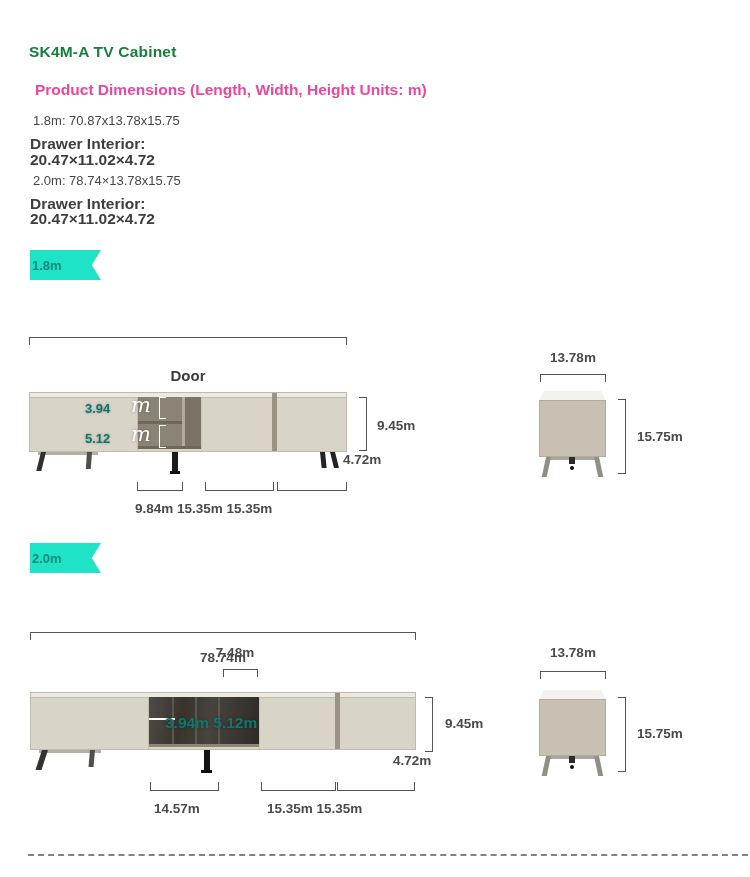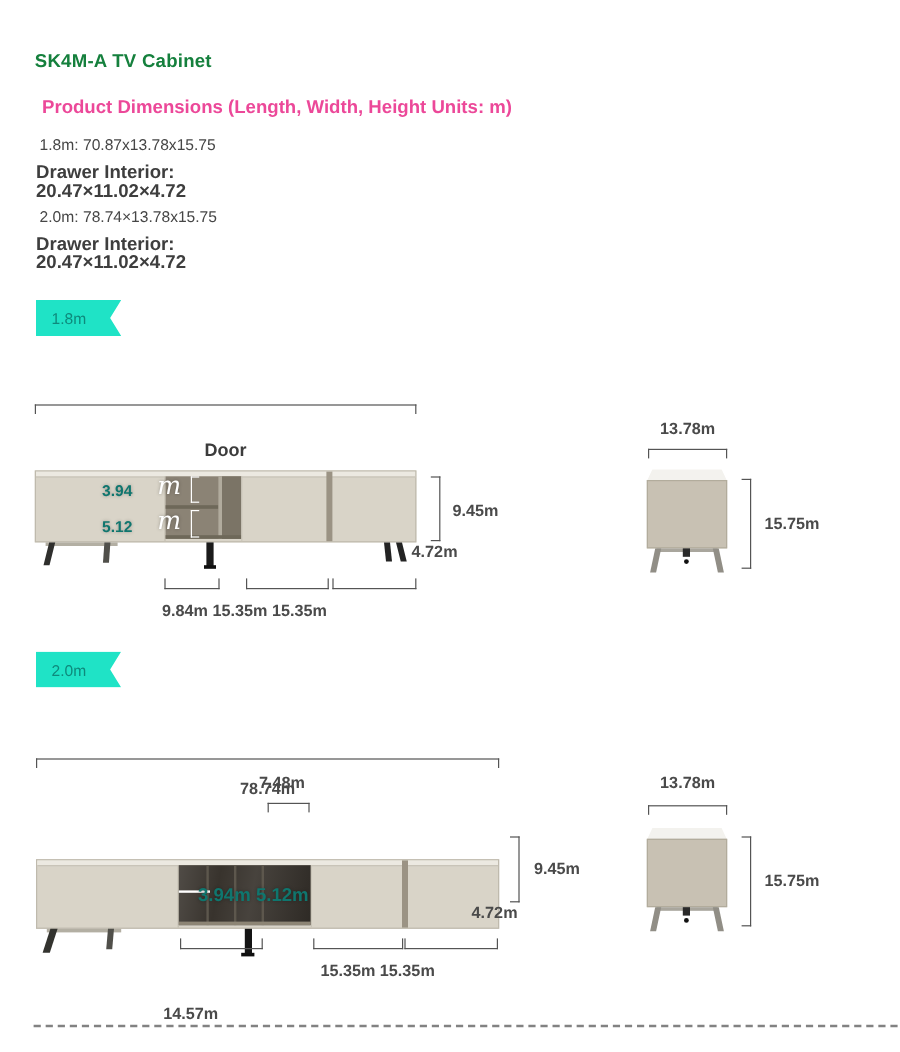--- a/index.html
+++ b/index.html
@@ -16,22 +16,22 @@
   .title { left:29px; top:43px; font-size:15.5px; font-weight:600; color:#15803d; letter-spacing:.2px; }
   .subtitle { left:35px; top:81px; font-size:15.5px; font-weight:600; color:#ec4899; }
   .specline { font-size:13px; font-weight:500; color:#464646; }
   .drawerlabel { font-size:15.5px; font-weight:700; color:#3e3e3e; }
   .drawerdims { font-size:15.5px; font-weight:700; color:#3e3e3e; }
 
   
   .badge {
     width:71px; height:30px; background:var(--accent-teal);
     clip-path:polygon(0 0,100% 0,87% 50%,100% 100%,0 100%);
-    display:flex; align-items:center; box-sizing:border-box; padding-left:13px;
-    font-size:13px; font-weight:400; color:var(--badge-text);
+    display:flex; align-items:center; box-sizing:border-box; padding-left:2px;
+    font-size:13px; font-weight:700; color:var(--badge-text);
   }
 
   
   .dim { font-size:13.5px; font-weight:600; color:var(--dim-text); white-space:nowrap; }
   .dim-center { text-align:center; }
   .big-dim { font-size:18px; font-weight:700; color:#3c3c3c; text-align:center; }
   .door-dim { font-size:15px; font-weight:700; color:#3c3c3c; text-align:center; }
   .brk-down { border-top:1.5px solid var(--line); border-left:1.5px solid var(--line); border-right:1.5px solid var(--line); height:8px; box-sizing:border-box; }
   .brk-up   { border-bottom:1.5px solid var(--line); border-left:1.5px solid var(--line); border-right:1.5px solid var(--line); height:9px; box-sizing:border-box; }
   .brk-left { border-right:1.5px solid var(--line); border-top:1.5px solid var(--line); border-bottom:1.5px solid var(--line); width:8px; box-sizing:border-box; }
@@ -135,21 +135,21 @@
   <div class="abs dim" style="left:637px; top:429px;">15.75m</div>
 
   <div class="abs badge" style="left:30px; top:543px;">2.0m</div>
 
   <div class="abs dim dim-center" style="left:30px; top:606px; width:386px;margin-top:44px;">78.74m</div>
   <div class="abs brk-down" style="left:30px; top:632px; width:386px;"></div>
 
   <div class="abs dim dim-center" style="left:188px; top:645px; width:94px;">7.48m</div>
   <div class="abs brk-down" style="left:223px; top:669px; width:35px;"></div>
 
-  <div class="abs" style="left:30px; top:716px; width:386px; height:85px;">
+  <div class="abs" style="left:30px; top:692px; width:386px; height:85px;">
     <div class="abs cab-body" style="left:0; top:0; width:386px; height:58px;"></div>
     <div class="abs cab-topface" style="left:1px; top:1px; width:384px; height:4px;"></div>
     <div class="abs seam" style="left:118px; top:5px; height:52px;"></div>
     <div class="abs dark-int" style="left:119px; top:5px; width:110px; height:50px;">
       <div class="sheen"></div>
       <div class="vdiv" style="left:23px;"></div>
       <div class="vdiv" style="left:46px;"></div>
       <div class="vdiv" style="left:69px;"></div>
       <div class="abs" style="left:0; bottom:0; width:110px; height:3px; background:#8d8575;"></div>
     </div>
@@ -165,21 +165,21 @@
     <div class="abs" style="left:171px; top:78px; width:11px; height:3px; background:#0f0f0f;"></div>
   </div>
 
   <div class="abs brk-left" style="left:425px; top:697px; height:55px;"></div>
   <div class="abs dim" style="left:445px; top:716px;">9.45m</div>
   <div class="abs dim" style="left:393px; top:753px;">4.72m</div>
 
   <div class="abs brk-up" style="left:150px; top:782px; width:69px;"></div>
   <div class="abs brk-up" style="left:261px; top:782px; width:75px;"></div>
   <div class="abs brk-up" style="left:337px; top:782px; width:78px;"></div>
-  <div class="abs dim" style="left:136px; top:801px;margin-top:36px;">14.57m</div>
+  <div class="abs dim" style="left:154px; top:801px;">14.57m</div>
   <div class="abs dim" style="left:267px; top:801px;">15.35m 15.35m</div>
 
   <div class="abs dim dim-center" style="left:538px; top:645px; width:70px;">13.78m</div>
   <div class="abs brk-down" style="left:540px; top:671px; width:66px;"></div>
   <div class="abs" style="left:539px; top:690px; width:67px; height:86px;">
     <div class="abs cube-top" style="left:0; top:0; width:67px; height:9px;"></div>
     <div class="abs cube-front" style="left:0; top:9px; width:67px; height:57px;"></div>
     <div class="abs legbar" style="left:8px; top:66px; width:51px; height:3px; background:#a9a69d;"></div>
     <div class="abs cube-leg" style="left:7px; top:66px; width:5px; height:20px; transform:skewX(-12deg);"></div>
     <div class="abs cube-leg" style="left:55px; top:66px; width:5px; height:20px; transform:skewX(12deg);"></div>

